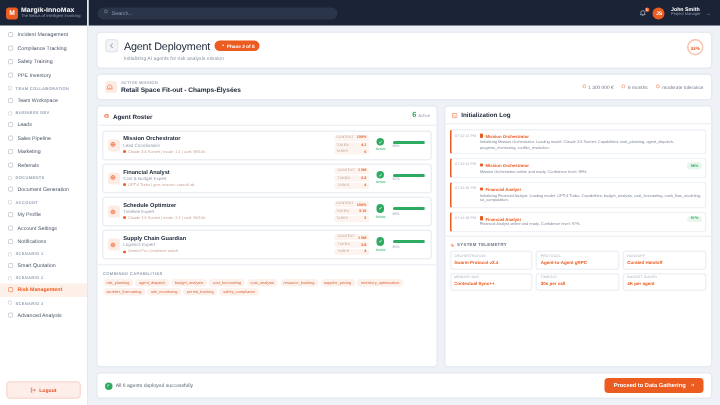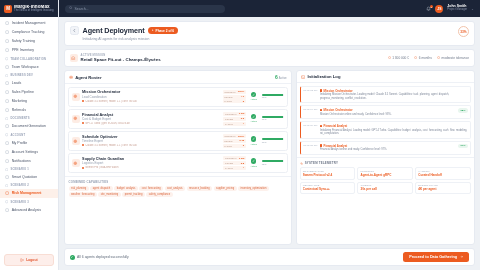--- a/index.html
+++ b/index.html
@@ -99,21 +99,21 @@
 
   
   .page-head { display: flex; align-items: flex-start; gap: 4px; padding: 4px 5px; }
   .back-btn {
     width: 9px; height: 9px; border-radius: 2.5px; background: #f2f4f8; border: 1px solid #e5e9f0;
     display: flex; align-items: center; justify-content: center; color: #6c7789; font-size: 4px;
     flex: 0 0 auto;
   }
   .ph-txt { flex: 1 1 auto; }
   .ph-title-row { display: flex; align-items: center; gap: 3px; }
-  .ph-title { font-size: 7.2px; font-weight: bold; color: #20293a; letter-spacing: -.1px; }
+  .ph-title { font-size: 7.2px; font-weight: normal; color: #20293a; letter-spacing: -.1px; }
   .phase-badge {
     background: #ec5b20; color: #fff; font-size: 3.2px; font-weight: bold;
     border-radius: 6px; padding: 1.6px 3.5px; display: flex; align-items: center; gap: 1.5px;
   }
   .phase-badge svg { width: 3px; height: 3px; }
   .ph-sub { font-size: 3.4px; color: #8a94a6; margin-top: 1.5px; }
   .ph-ring {
     width: 11px; height: 11px; border-radius: 50%; border: 1.2px solid #f2c4ab;
     display: flex; align-items: center; justify-content: center;
     color: #ec5b20; font-size: 3.2px; font-weight: bold; flex: 0 0 auto; margin-left: auto;

